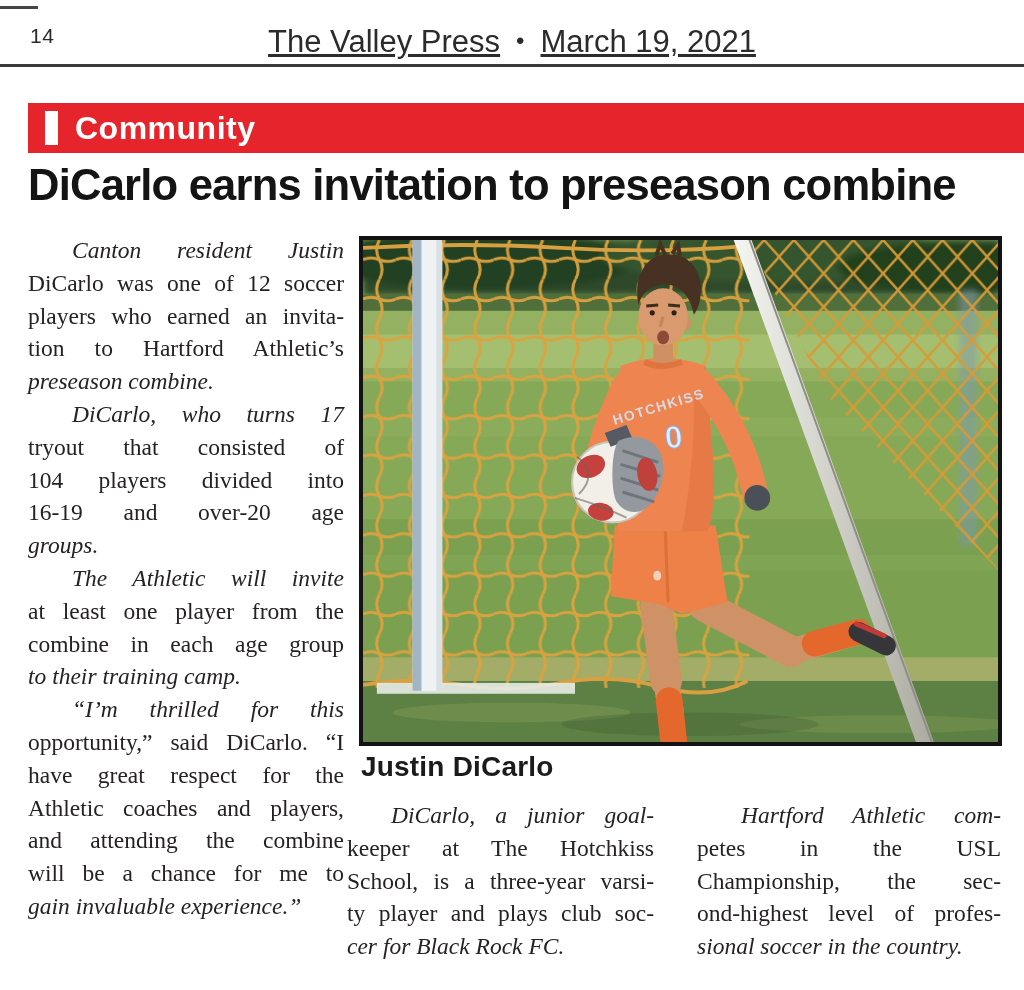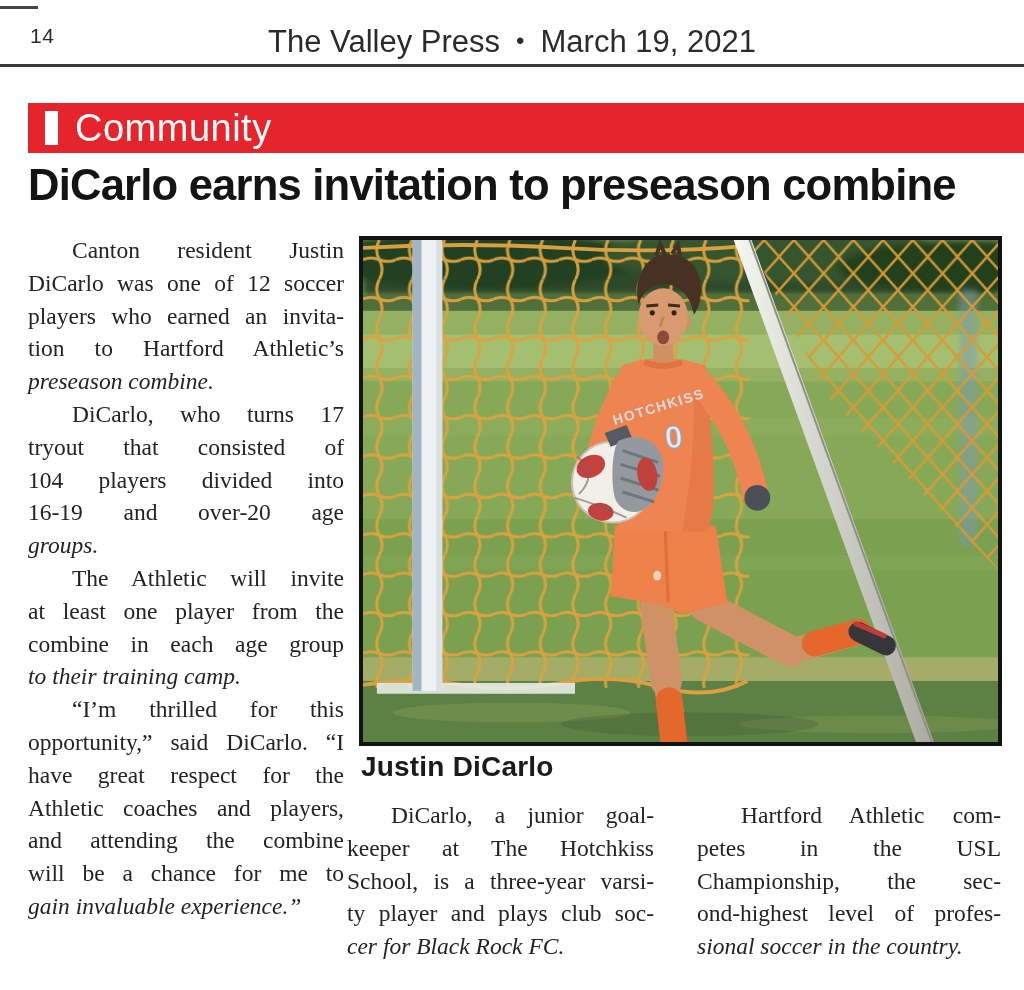--- a/index.html
+++ b/index.html
@@ -13,36 +13,36 @@
     position:relative;
     width:1024px;height:990px;
     background:#ffffff;
     overflow:hidden;
     font-family:"Liberation Serif", serif;
     color:var(--ink);
   }
   
   .corner-mark{position:absolute;left:0;top:6px;width:38px;height:3px;background:#454545;}
   .page-number{position:absolute;left:30px;top:24px;font-family:"Liberation Sans",sans-serif;font-size:21px;color:#2b2b2b;letter-spacing:.5px;}
-  .masthead{position:absolute;left:0;top:24px;width:100%;text-align:center;font-family:"Liberation Sans",sans-serif;font-size:31px;color:#2b2b2b;}
+  .masthead{position:absolute;left:0;top:24px;width:100%;text-align:center;font-family:"Liberation Sans",sans-serif;font-size:31px;color:#2b2b2b;text-decoration:underline;}
   .masthead .bullet{display:inline-block;margin:0 16px;font-size:24px;vertical-align:3px;}
   .header-rule{position:absolute;left:0;top:64px;width:1024px;height:3px;background:var(--rule-gray);}
   
   .banner{position:absolute;left:28px;top:103px;width:996px;height:50px;background:var(--banner-red);display:flex;align-items:center;}
   .banner-bar{position:absolute;left:17px;top:8px;width:13px;height:34px;background:#ffffff;}
-  .banner-label{padding-left:47px;font-family:"Liberation Sans",sans-serif;font-weight:normal;font-size:38px;color:#ffffff;letter-spacing:.5px;}
+  .banner-label{padding-left:47px;font-family:"Liberation Sans",sans-serif;font-weight:bold;font-size:32px;color:#ffffff;letter-spacing:.5px;}
   
   .headline{position:absolute;left:28px;top:160px;width:996px;font-family:"Liberation Sans",sans-serif;font-weight:bold;font-size:44px;letter-spacing:-0.8px;color:#141414;white-space:nowrap;transform:scaleX(.99);transform-origin:left center;}
   
   .col{position:absolute;font-size:23.5px;line-height:32.8px;color:var(--ink);}
   .col-left{left:28px;top:234px;width:316px;}
   .col-mid{left:347px;top:799px;width:307px;}
   .col-right{left:697px;top:799px;width:304px;}
   .ln{text-align:justify;text-align-last:justify;height:32.8px;overflow:visible;}
-  .ln.fst{text-indent:44px;}
+  .ln.fst{text-indent:44px;font-style:italic;}
   .ln.lst{text-align-last:left;font-style:italic;}
   
   .photo{position:absolute;left:359px;top:236px;width:643px;height:510px;border:4px solid #131313;background:#7ba153;}
   .photo svg{display:block;width:100%;height:100%;}
   .caption{position:absolute;left:361px;top:751px;font-family:"Liberation Sans",sans-serif;font-weight:bold;font-size:28px;color:#1b1b1b;letter-spacing:.2px;}
 </style>
 </head>
 <body>
 
 <div class="page">

